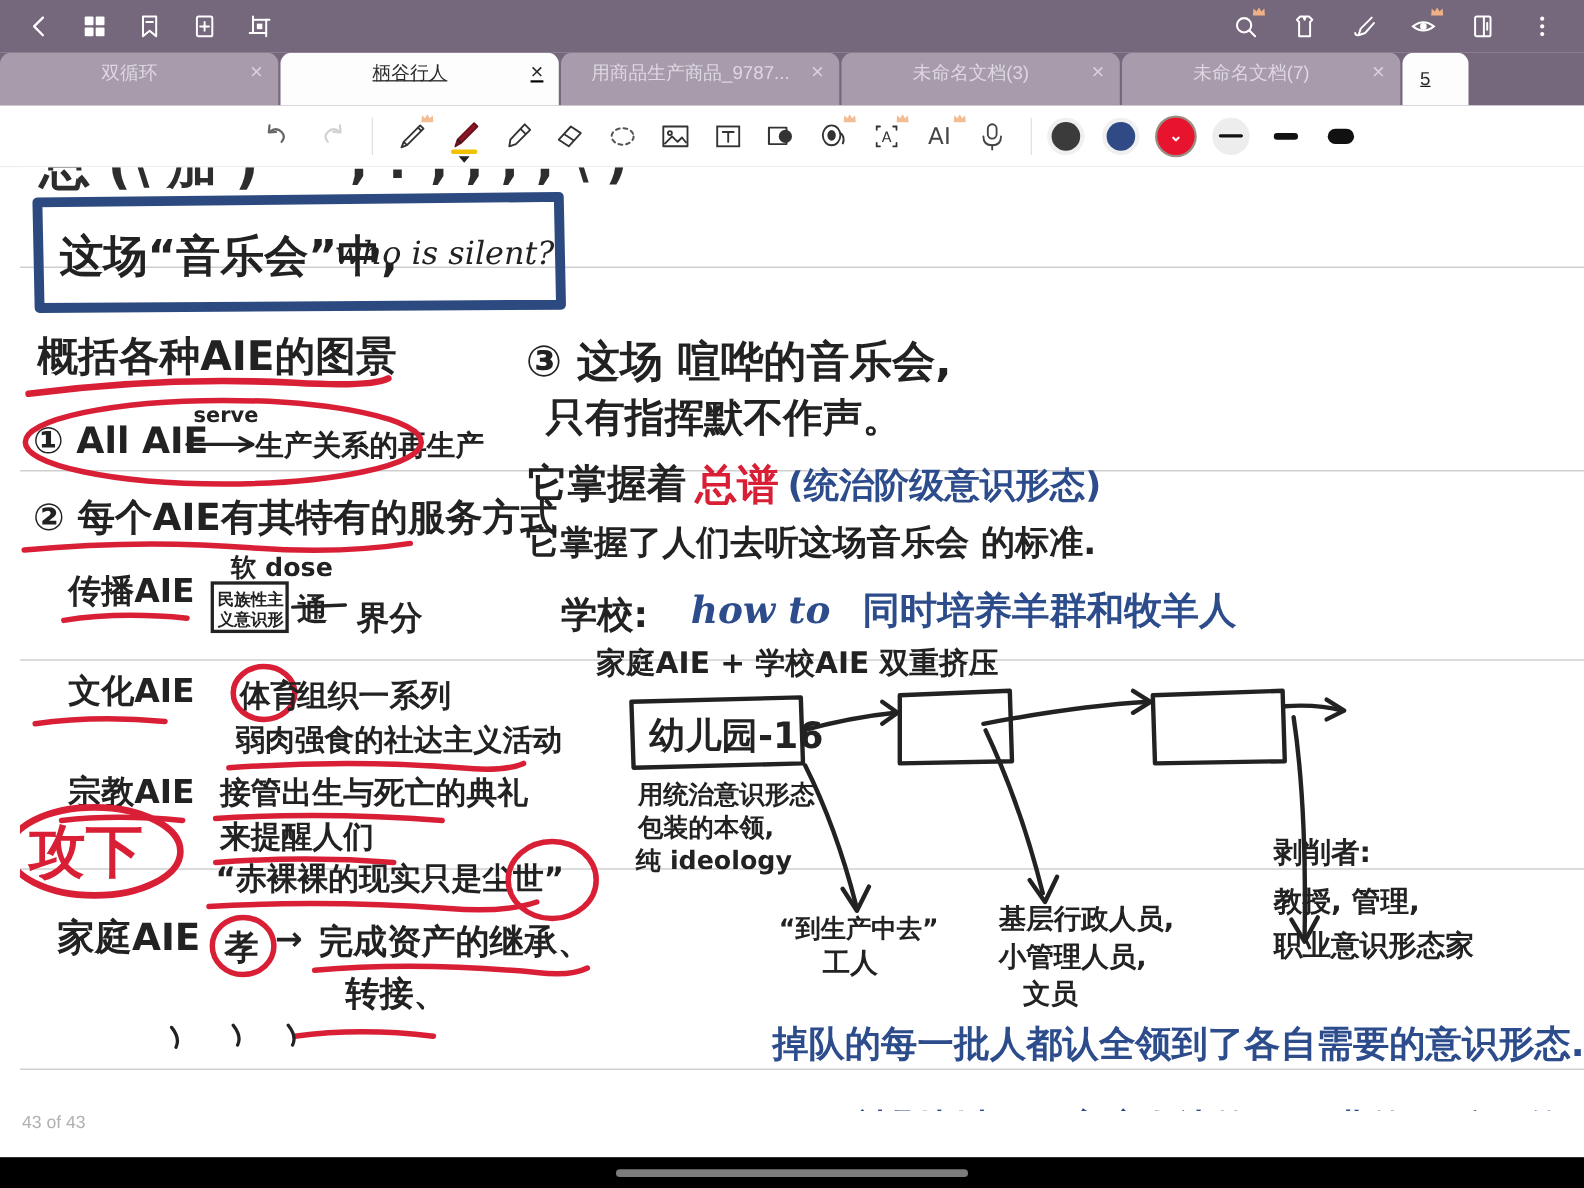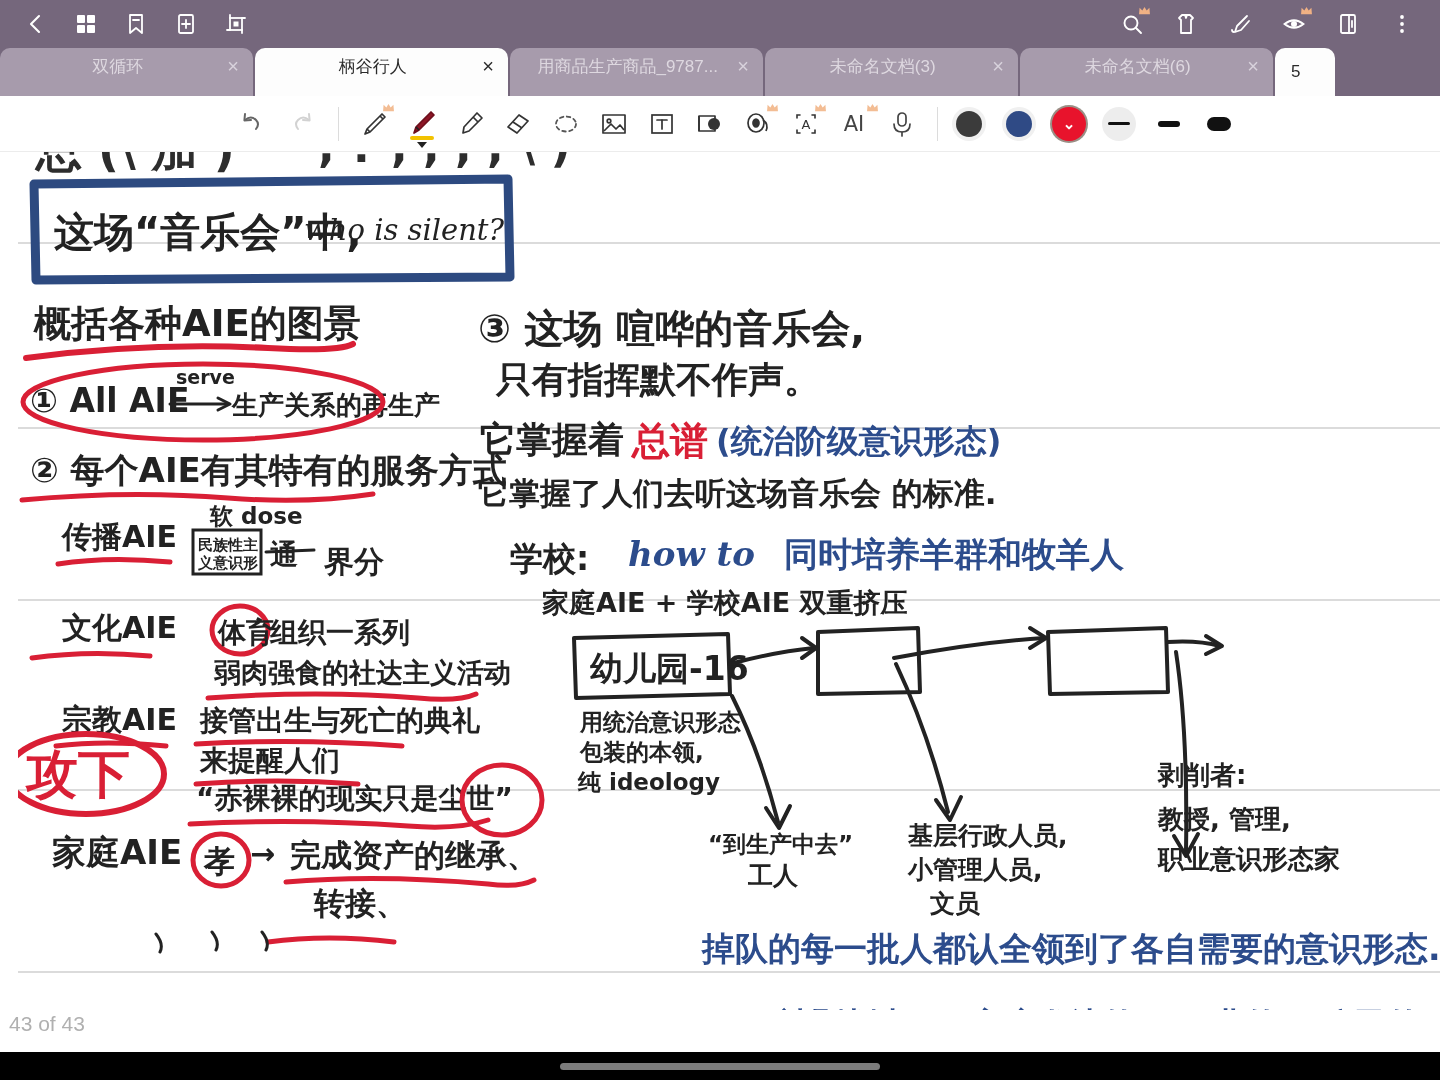--- a/index.html
+++ b/index.html
@@ -43,21 +43,21 @@
     height: 48px;
     width: 253px;
     flex: 0 0 auto;
     border-radius: 10px 10px 0 0;
     background: #a79bac;
     display: flex; align-items: center;
     padding: 0 14px 12px 18px;
     position: relative;
     margin-right: 2px;
   }
-  .tab.active { background: #fdfdfd; }
+  .tab.active { background: #fdfdfd; text-decoration: underline; }
   .tab-label {
     flex: 1;
     text-align: center;
     font-size: 17px;
     color: #ded8e0;
     white-space: nowrap;
     overflow: hidden;
     text-overflow: ellipsis;
   }
   .tab.active .tab-label { color: #2b2b2b; }
@@ -132,22 +132,22 @@
   
   #canvas {
     position: absolute; left: 18px; top: 152px;
     width: 1440px; height: 858px;
     background: #ffffff;
     overflow: hidden;
   }
   #canvas svg { position: absolute; left: 0; top: 0; }
 
   #page-count {
-    position: absolute; left: 9px; top: 1012px;
-    font-size: 21px; color: #b0b0b0;
+    position: absolute; left: 20px; top: 1012px;
+    font-size: 16px; color: #b0b0b0;
   }
 
   
   #home-bar {
     position: absolute; left: 0; top: 1052px;
     width: 1440px; height: 28px;
     background: #000000;
     display: flex; align-items: center; justify-content: center;
   }
   #home-indicator {
@@ -256,21 +256,21 @@
   </div>
   <div class="tab">
     <span class="tab-label">用商品生产商品_9787...</span>
     <span class="tab-close">×</span>
   </div>
   <div class="tab">
     <span class="tab-label">未命名文档(3)</span>
     <span class="tab-close">×</span>
   </div>
   <div class="tab">
-    <span class="tab-label">未命名文档(6)</span>
+    <span class="tab-label">未命名文档(7)</span>
     <span class="tab-close">×</span>
   </div>
   <div class="tab partial active">
     <span class="tab-label">5</span>
   </div>
 </div>
 
 <div id="tool-bar">
 
   <div id="tool-group-history">

